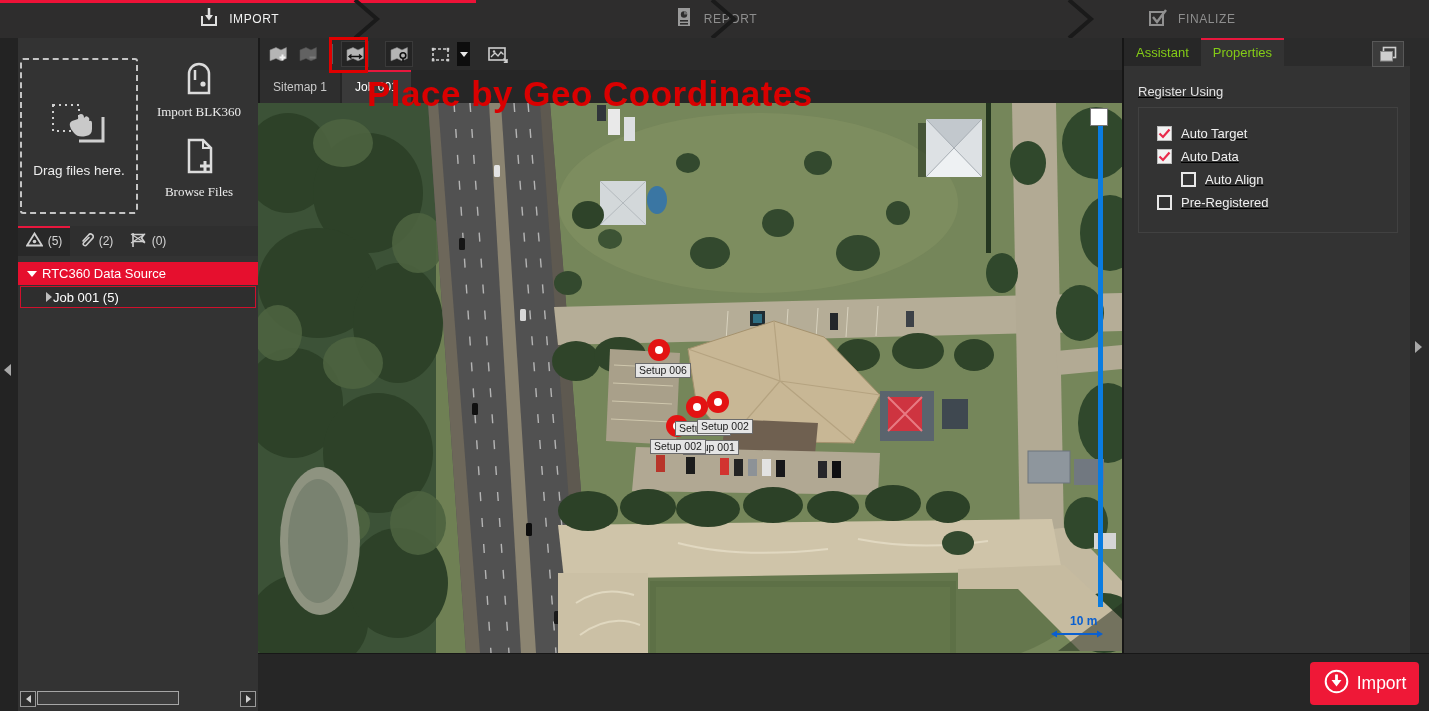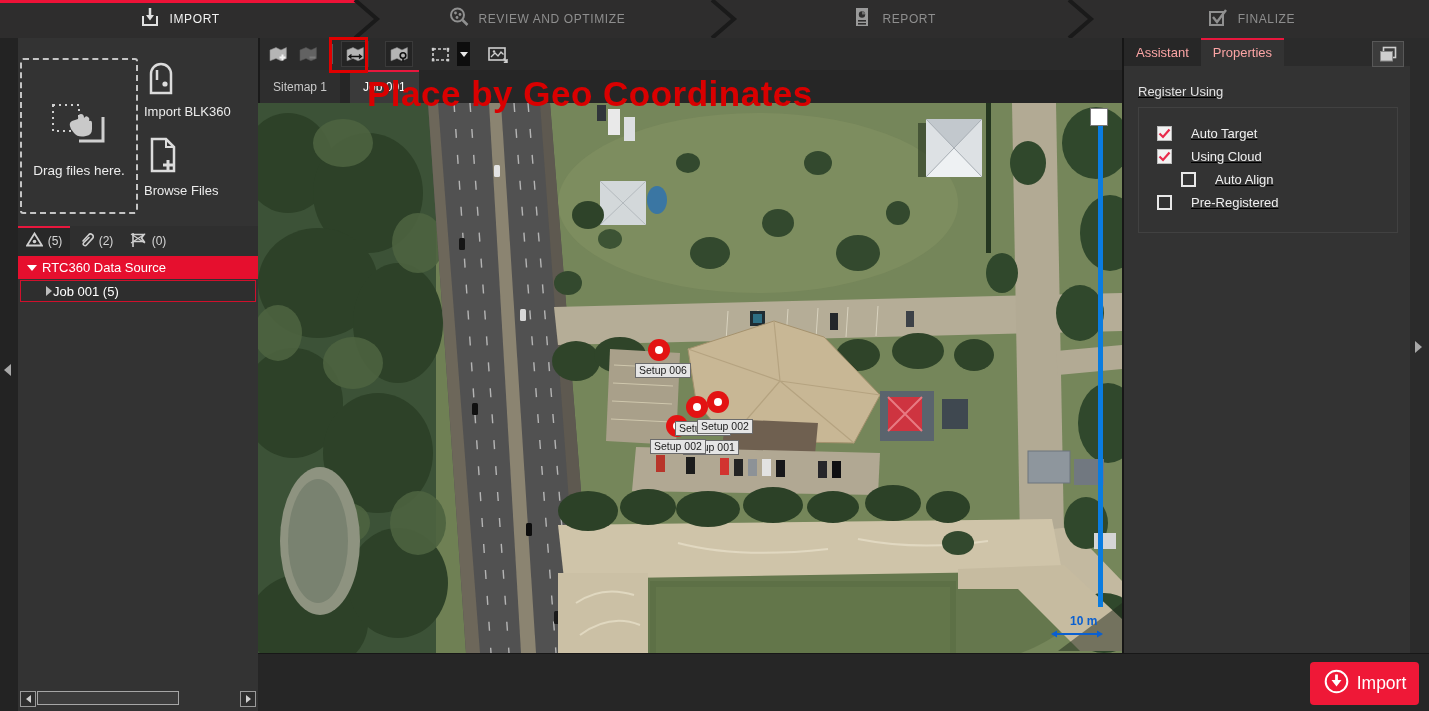--- a/index.html
+++ b/index.html
@@ -17,47 +17,47 @@
   
   .left-rail{position:absolute;left:0;top:38px;width:18px;height:673px;background:#232323;}
   .left-rail .tri{position:absolute;left:4px;top:326px;width:0;height:0;border-top:6px solid transparent;border-bottom:6px solid transparent;border-right:7px solid #a8a8a8;}
   .right-rail{position:absolute;left:1410px;top:38px;width:19px;height:615px;background:#2b2b2b;}
   .right-rail .tri{position:absolute;left:5px;top:303px;width:0;height:0;border-top:6px solid transparent;border-bottom:6px solid transparent;border-left:7px solid #a8a8a8;}
 
   
   .left-panel{position:absolute;left:18px;top:38px;width:240px;height:673px;background:#333;}
   .dropzone{position:absolute;left:2px;top:20px;width:114px;height:152px;border:2px dashed #c4c4c4;border-radius:3px;display:flex;flex-direction:column;align-items:center;justify-content:center;gap:12px;}
   .dropzone-label{font-size:13.5px;color:#ececec;}
-  .import-col{position:absolute;left:126px;top:20px;width:110px;display:flex;flex-direction:column;align-items:flex-start;}
+  .import-col{position:absolute;left:126px;top:20px;width:110px;display:flex;flex-direction:column;align-items:center;font-family:Liberation Serif, serif;}
   .import-col .lbl{font-size:13px;color:#ececec;margin-top:4px;}
   .import-col .gap{height:16px;}
   .browser-tabs{position:absolute;left:0;top:188px;width:240px;height:30px;background:#2f2f2f;display:flex;}
   .btab{width:52px;height:30px;display:flex;align-items:center;justify-content:center;gap:5px;color:#d6d6d6;font-size:12px;}
   .btab.active{background:#282828;box-shadow:inset 0 2px 0 #e8173d;}
-  .tree{position:absolute;left:0;top:218px;width:240px;}
+  .tree{position:absolute;left:0;top:224px;width:240px;}
   .tree-root{height:23px;background:#e60f2e;color:#fff;font-size:13px;display:flex;align-items:center;padding-left:24px;position:relative;}
   .tree-root .caret{position:absolute;left:9px;top:9px;width:0;height:0;border-left:5px solid transparent;border-right:5px solid transparent;border-top:6px solid #fff;}
   .tree-child{height:20px;margin:1px 2px 0 2px;border:1px solid #d0102c;color:#fff;font-size:13px;display:flex;align-items:center;padding-left:32px;position:relative;background:#2e2e2e;}
   .tree-child .caret{position:absolute;left:25px;top:5px;width:0;height:0;border-top:5px solid transparent;border-bottom:5px solid transparent;border-left:6px solid #bdbdbd;}
   .hscroll{position:absolute;left:2px;bottom:5px;width:236px;height:16px;}
   .hs-btn{position:absolute;top:1px;width:14px;height:14px;border:1px solid #9a9a9a;background:#2e2e2e;display:flex;align-items:center;justify-content:center;}
   .hs-btn.l{left:0;} .hs-btn.r{right:0;}
   .hs-tri-l{width:0;height:0;border-top:4px solid transparent;border-bottom:4px solid transparent;border-right:5px solid #cfcfcf;}
   .hs-tri-r{width:0;height:0;border-top:4px solid transparent;border-bottom:4px solid transparent;border-left:5px solid #cfcfcf;}
   .hs-thumb{position:absolute;left:17px;top:1px;width:140px;height:12px;border:1px solid #a6a6a6;background:#3c3c3c;}
 
   
   .toolbar{position:absolute;left:258px;top:38px;width:864px;height:32px;background:#2b2b2b;border-left:2px solid #1a1a1a;display:flex;align-items:center;padding-left:4px;box-sizing:border-box;}
   .tbtn{width:28px;height:26px;display:flex;align-items:center;justify-content:center;margin-right:2px;}
   .tbtn.tile{background:#242424;border:1px solid #3a3a3a;box-sizing:border-box;}
   .tbtn.disabled{opacity:.4;}
   .tsep{width:1px;height:20px;background:#5a5a5a;margin:0 8px;}
   .dd-btn{width:13px;height:24px;background:#0d0d0d;display:flex;align-items:center;justify-content:center;margin-right:4px;}
   .dd-tri{width:0;height:0;border-left:4px solid transparent;border-right:4px solid transparent;border-top:5px solid #e8e8e8;}
-  .tabstrip{position:absolute;left:258px;top:70px;width:864px;height:33px;background:#262626;border-left:2px solid #1a1a1a;display:flex;box-sizing:border-box;gap:8px;}
+  .tabstrip{position:absolute;left:258px;top:70px;width:864px;height:33px;background:#262626;border-left:2px solid #1a1a1a;display:flex;box-sizing:border-box;}
   .stab{height:33px;padding:0 13px;display:flex;align-items:center;font-size:12px;color:#c9c9c9;background:#2e2e2e;margin-right:2px;}
   .stab.active{background:#3a3a3a;color:#fff;box-shadow:inset 0 2px 0 #e8173d;}
   .map{position:absolute;left:258px;top:103px;width:864px;height:550px;background:#000;}
   .map svg.aerial{position:absolute;left:0;top:0;}
 
   
   .marker{position:absolute;width:22px;height:22px;border-radius:50%;background:#e31313;z-index:1;}
   .marker::after{content:"";position:absolute;left:7px;top:7px;width:8px;height:8px;border-radius:50%;background:#fff;}
   .setup-label{position:absolute;font-size:10.5px;line-height:13px;background:#e5e5e5;color:#1c1c1c;border:1px solid #6b6b6b;padding:0 3px;white-space:nowrap;}
   .z2{z-index:2;} .z3{z-index:3;}
@@ -67,27 +67,27 @@
   .scale-bar{position:absolute;left:793px;top:526px;z-index:4;}
 
   
   .bottom-strip{position:absolute;left:258px;top:653px;width:1171px;height:58px;background:#262626;border-top:1px solid #171717;}
   .import-btn{position:absolute;right:10px;top:8px;width:109px;height:43px;background:#ef1837;border-radius:4px;display:flex;align-items:center;justify-content:center;gap:7px;cursor:pointer;}
   .import-btn .lbl{color:#fff;font-size:17.5px;}
 
   
   .right-panel{position:absolute;left:1122px;top:38px;width:288px;height:615px;background:#333;border-left:2px solid #161616;box-sizing:border-box;}
   .rtabs{height:28px;background:#2b2b2b;display:flex;position:relative;}
-  .rtab{padding:0 12px;height:28px;display:flex;align-items:center;font-size:13px;color:#fca5a5;background:#272727;}
+  .rtab{padding:0 12px;height:28px;display:flex;align-items:center;font-size:13px;color:#84cc16;background:#272727;}
   .rtab.active{background:#333;box-shadow:inset 0 2px 0 #e8173d;}
   .popout-btn{position:absolute;right:6px;top:3px;width:30px;height:24px;background:#3c3c3c;border:1px solid #585858;display:flex;align-items:center;justify-content:center;}
   .rp-body{padding:12px 12px 0 14px;text-decoration:underline;}
   .section-title{font-size:13px;color:#e3e3e3;margin-top:6px;}
   .groupbox{margin-top:8px;border:1px solid #414141;padding:18px 10px 14px 10px;}
-  .opt{display:flex;align-items:flex-start;gap:19px;margin:0 0 8px 8px;}
+  .opt{display:flex;align-items:flex-start;gap:9px;margin:0 0 8px 8px;}
   .opt.indent{margin-left:32px;}
   .cb{width:15px;height:15px;box-sizing:border-box;display:flex;align-items:center;justify-content:center;}
   .cb.checked{background:#f2f2f2;border:1px solid #bbb;}
   .cb.unchecked{background:transparent;border:2px solid #e8e8e8;}
   .opt-label{font-size:13px;color:#f0f0f0;}
 
   
   .anno-rect{position:absolute;left:329px;top:37px;width:33px;height:30px;border:3px solid #e00000;z-index:60;}
   .anno-text{position:absolute;left:367px;top:74px;font-size:35px;font-weight:bold;color:#d90000;z-index:60;letter-spacing:.5px;white-space:nowrap;}
 </style>
@@ -103,30 +103,20 @@
     </svg>
 
   <div class="topbar">
     <div class="step active">
       <span><svg width="24" height="24">
             <path d="M5 11v9h14v-9" fill="none" stroke="#e0e0e0" stroke-width="2"></path>
             <path d="M12 3v8" stroke="#e0e0e0" stroke-width="2.5"></path>
             <path d="M8 10l4 5.5 4-5.5z" fill="#e0e0e0"></path>
           </svg></span>
       <span class="step-label">IMPORT</span>
-    </div>
-    <div class="step">
-      <span><svg width="24" height="24">
-            <circle cx="10.5" cy="10" r="6.5" fill="none" stroke="#909090" stroke-width="2"></circle>
-            <circle cx="8.5" cy="8" r="1.4" fill="#909090"></circle>
-            <circle cx="13" cy="9.5" r="1.4" fill="#909090"></circle>
-            <circle cx="10" cy="12.5" r="1.4" fill="#909090"></circle>
-            <path d="M15.5 15l5 5" stroke="#909090" stroke-width="2.5"></path>
-          </svg></span>
-      <span class="step-label">REVIEW AND OPTIMIZE</span>
     </div>
     <div class="step">
       <span><svg width="24" height="24">
             <rect x="6" y="3" width="12" height="18" fill="#9a9a9a"></rect>
             <circle cx="12" cy="9.5" r="3.2" fill="#2e2d2d"></circle>
             <path d="M12 9.5V6.3A3.2 3.2 0 0 1 15.2 9.5z" fill="#6f6f6f"></path>
             <rect x="8" y="15" width="8" height="1.6" fill="#2e2d2d"></rect>
             <rect x="8" y="18" width="8" height="1.6" fill="#2e2d2d"></rect>
           </svg></span>
       <span class="step-label">REPORT</span>
@@ -501,21 +491,21 @@
               </svg>
             </span>
           <span class="opt-label">Auto Target</span>
         </div>
         <div class="opt">
           <span class="cb checked">
               <svg width="13" height="11">
                 <path d="M1.5 5.5L5 9 11.5 1.5" fill="none" stroke="#e8294a" stroke-width="2.2"></path>
               </svg>
             </span>
-          <span class="opt-label">Using Cloud</span>
+          <span class="opt-label">Auto Data</span>
         </div>
         <div class="opt indent">
           <span class="cb unchecked"></span>
           <span class="opt-label">Auto Align</span>
         </div>
         <div class="opt">
           <span class="cb unchecked"></span>
           <span class="opt-label">Pre-Registered</span>
         </div>
       </div>

